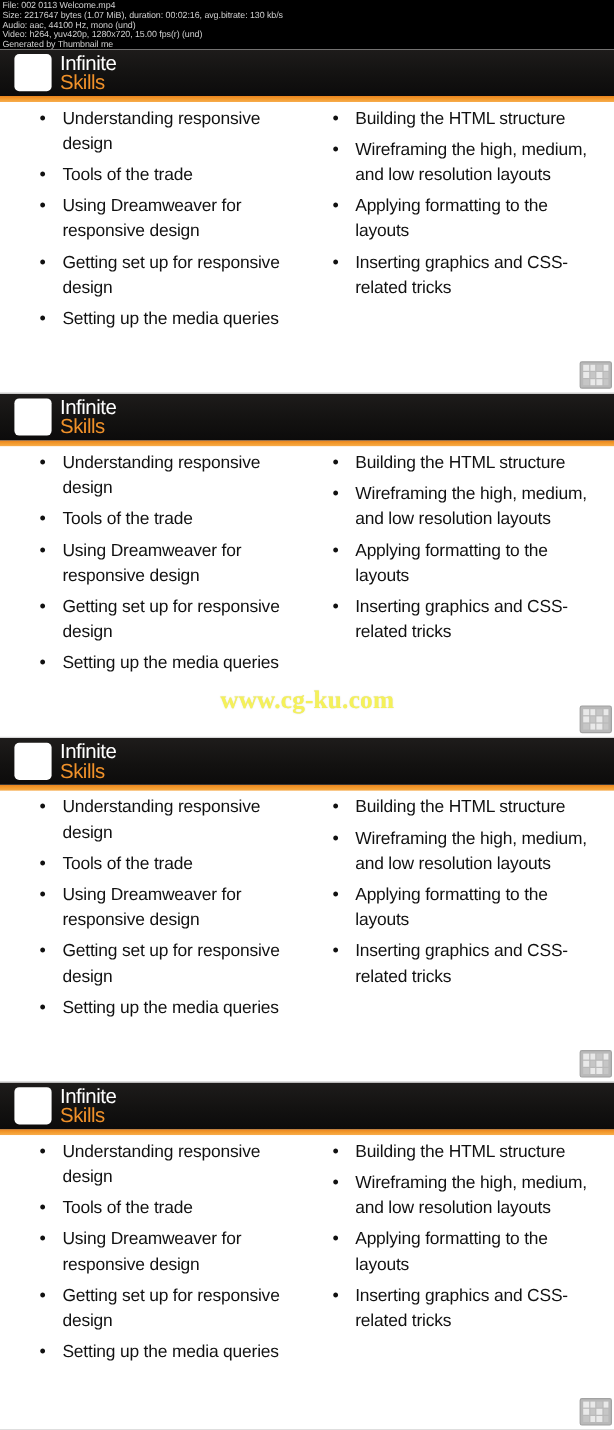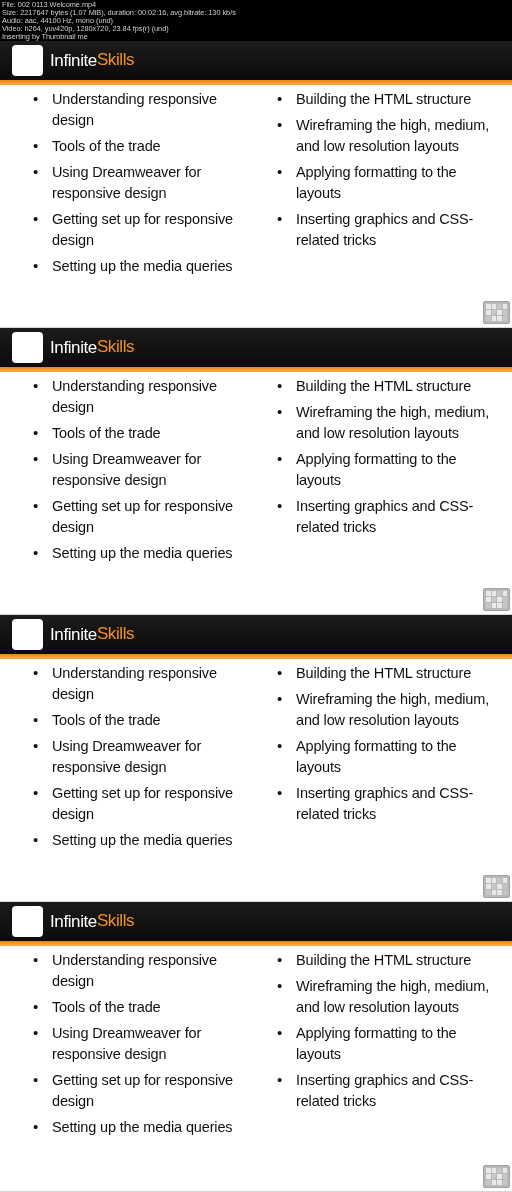--- a/index.html
+++ b/index.html
@@ -83,21 +83,21 @@
   }
   .logo-grid i { display: block; background: transparent; }
   .sq-o  { background: #f0912a; }
   .sq-ol { background: #f8c58a; }
   .sq-k  { background: #121212; }
 
   .brand-words {
     margin-left: 7px;
     line-height: 1;
     display: flex;
-    flex-direction: row;
+    flex-direction: column;
     justify-content: center;
   }
   .brand-top {
     font-size: 17px;
     color: #ffffff;
     letter-spacing: -0.4px;
     line-height: 17px;
   }
   .brand-bottom {
     font-size: 17px;
@@ -187,22 +187,22 @@
 </style>
 </head>
 <body>
 
 <div id="app">
 
   <div class="meta-bar">
     <div class="meta-line">File: 002 0113 Welcome.mp4</div>
     <div class="meta-line">Size: 2217647 bytes (1.07 MiB), duration: 00:02:16, avg.bitrate: 130 kb/s</div>
     <div class="meta-line">Audio: aac, 44100 Hz, mono (und)</div>
-    <div class="meta-line">Video: h264, yuv420p, 1280x720, 23.84 fps(r) (und)</div>
-    <div class="meta-line">Inserting by Thumbnail me</div>
+    <div class="meta-line">Video: h264, yuv420p, 1280x720, 15.00 fps(r) (und)</div>
+    <div class="meta-line">Generated by Thumbnail me</div>
   </div>
 
   <div id="panels-host">
       <div class="panel" style="top:41px;height:287px;">
         <div class="brand-band">
           <span class="logo-tile">
             <span class="logo-grid">
               <i class=""></i>
               <i class="sq-o"></i>
               <i class="sq-ol"></i>
@@ -322,20 +322,21 @@
           </div>
           <div class="col col-right">
             <ul class="bullets">
               <li>Building the HTML structure</li>
               <li>Wireframing the high, medium, and low resolution layouts</li>
               <li>Applying formatting to the layouts</li>
               <li>Inserting graphics and CSS-related tricks</li>
             </ul>
           </div>
         </div>
+        <div class="watermark" style="top:243px;">www.cg-ku.com</div>
         <div class="corner-mark" style="top:260px;">
           <span class="corner-grid">
             <i class=""></i>
             <i class=""></i>
             <i class="dim"></i>
             <i class=""></i>
             <i class=""></i>
             <i class="dim"></i>
             <i class=""></i>
             <i class="dim"></i>

